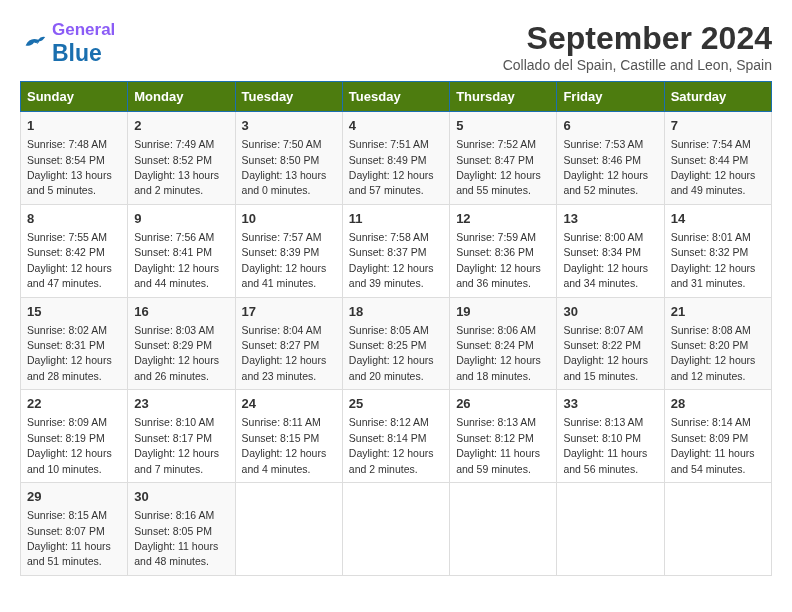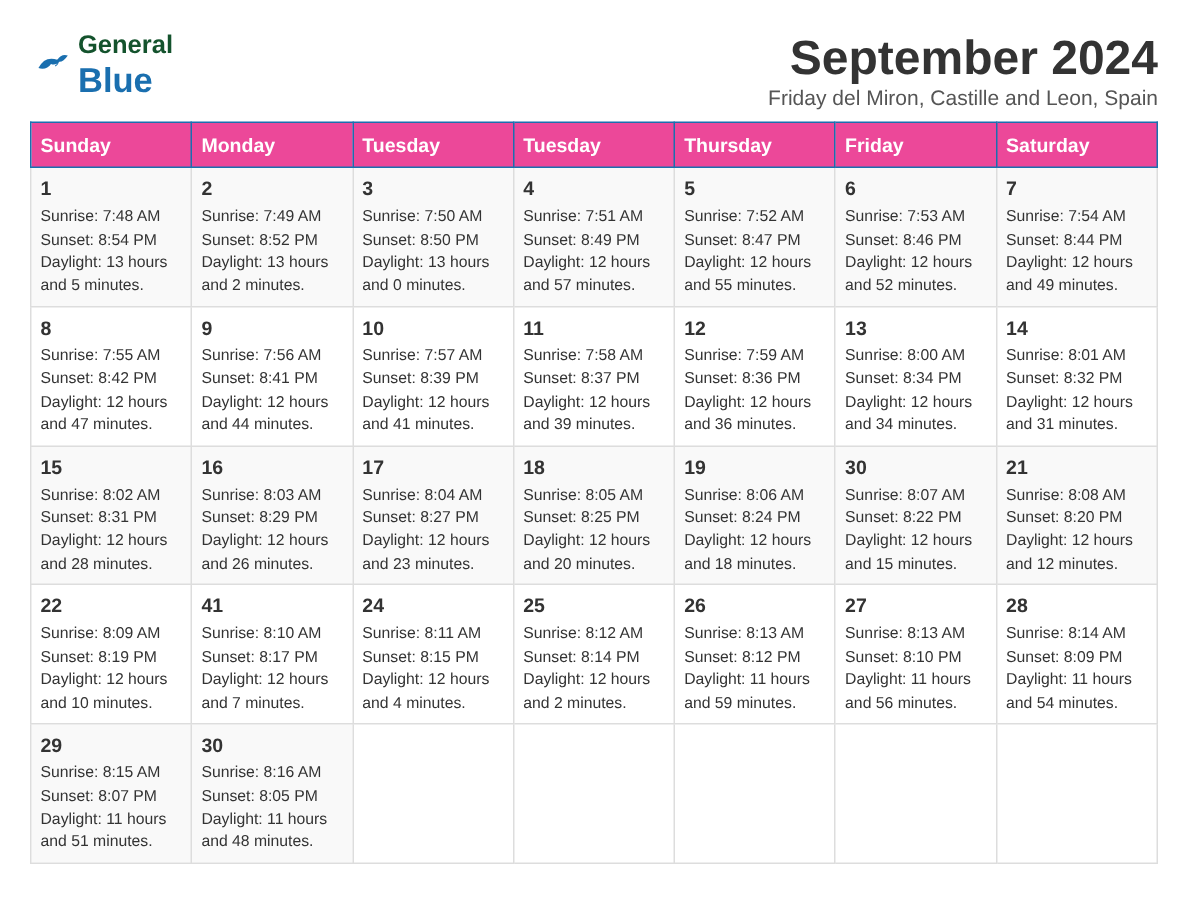--- a/index.html
+++ b/index.html
@@ -36,21 +36,21 @@
     .subtitle {
       font-size: 14px;
       color: #555;
     }
     table {
       width: 100%;
       border-collapse: collapse;
       font-size: 11px;
     }
     thead tr {
-      background-color: #ec4899;
+      background-color: #4d7c0f;
       color: white;
     }
     thead th {
       padding: 7px 6px;
       text-align: left;
       font-size: 13px;
       font-weight: bold;
       border: 1px solid #1a6faf;
     }
     tbody tr {
@@ -87,27 +87,27 @@
 </head>
 <body>
 
 <div class="header-area">
   <div class="logo">
     <svg class="logo-bird" viewBox="0 0 40 40" xmlns="http://www.w3.org/2000/svg">
       <path d="M8 22 Q14 10 26 14 Q30 8 36 10 Q32 16 28 16 Q24 20 20 18 Q16 24 8 22Z" fill="#1a6faf"></path>
       <path d="M26 14 Q28 18 24 20" fill="none" stroke="#1a6faf" stroke-width="1"></path>
     </svg>
     <div style="line-height:1.2;">
-      <div style="font-size:17px;font-weight:bold;color:#14532d;">General</div>
+      <div style="font-size:17px;font-weight:bold;color:#8b5cf6;">General</div>
       <div style="font-size:23px;font-weight:bold;color:#1a6faf;">Blue</div>
     </div>
   </div>
   <div class="title-area">
     <div class="month-title">September 2024</div>
-    <div class="subtitle">Friday del Miron, Castille and Leon, Spain</div>
+    <div class="subtitle">Collado del Spain, Castille and Leon, Spain</div>
   </div>
 </div>
 
 <table>
   <thead>
     <tr>
       <th>Sunday</th>
       <th>Monday</th>
       <th>Tuesday</th>
       <th>Tuesday</th>
@@ -206,37 +206,37 @@
         <span class="day-num">21</span>
         <span class="day-info">Sunrise: 8:08 AM<br>Sunset: 8:20 PM<br>Daylight: 12 hours and 12 minutes.</span>
       </td>
       </tr>
       <tr>
         <td>
         <span class="day-num">22</span>
         <span class="day-info">Sunrise: 8:09 AM<br>Sunset: 8:19 PM<br>Daylight: 12 hours and 10 minutes.</span>
       </td>
         <td>
-        <span class="day-num">41</span>
+        <span class="day-num">23</span>
         <span class="day-info">Sunrise: 8:10 AM<br>Sunset: 8:17 PM<br>Daylight: 12 hours and 7 minutes.</span>
       </td>
         <td>
         <span class="day-num">24</span>
         <span class="day-info">Sunrise: 8:11 AM<br>Sunset: 8:15 PM<br>Daylight: 12 hours and 4 minutes.</span>
       </td>
         <td>
         <span class="day-num">25</span>
         <span class="day-info">Sunrise: 8:12 AM<br>Sunset: 8:14 PM<br>Daylight: 12 hours and 2 minutes.</span>
       </td>
         <td>
         <span class="day-num">26</span>
         <span class="day-info">Sunrise: 8:13 AM<br>Sunset: 8:12 PM<br>Daylight: 11 hours and 59 minutes.</span>
       </td>
         <td>
-        <span class="day-num">27</span>
+        <span class="day-num">33</span>
         <span class="day-info">Sunrise: 8:13 AM<br>Sunset: 8:10 PM<br>Daylight: 11 hours and 56 minutes.</span>
       </td>
         <td>
         <span class="day-num">28</span>
         <span class="day-info">Sunrise: 8:14 AM<br>Sunset: 8:09 PM<br>Daylight: 11 hours and 54 minutes.</span>
       </td>
       </tr>
       <tr>
         <td>
         <span class="day-num">29</span>

